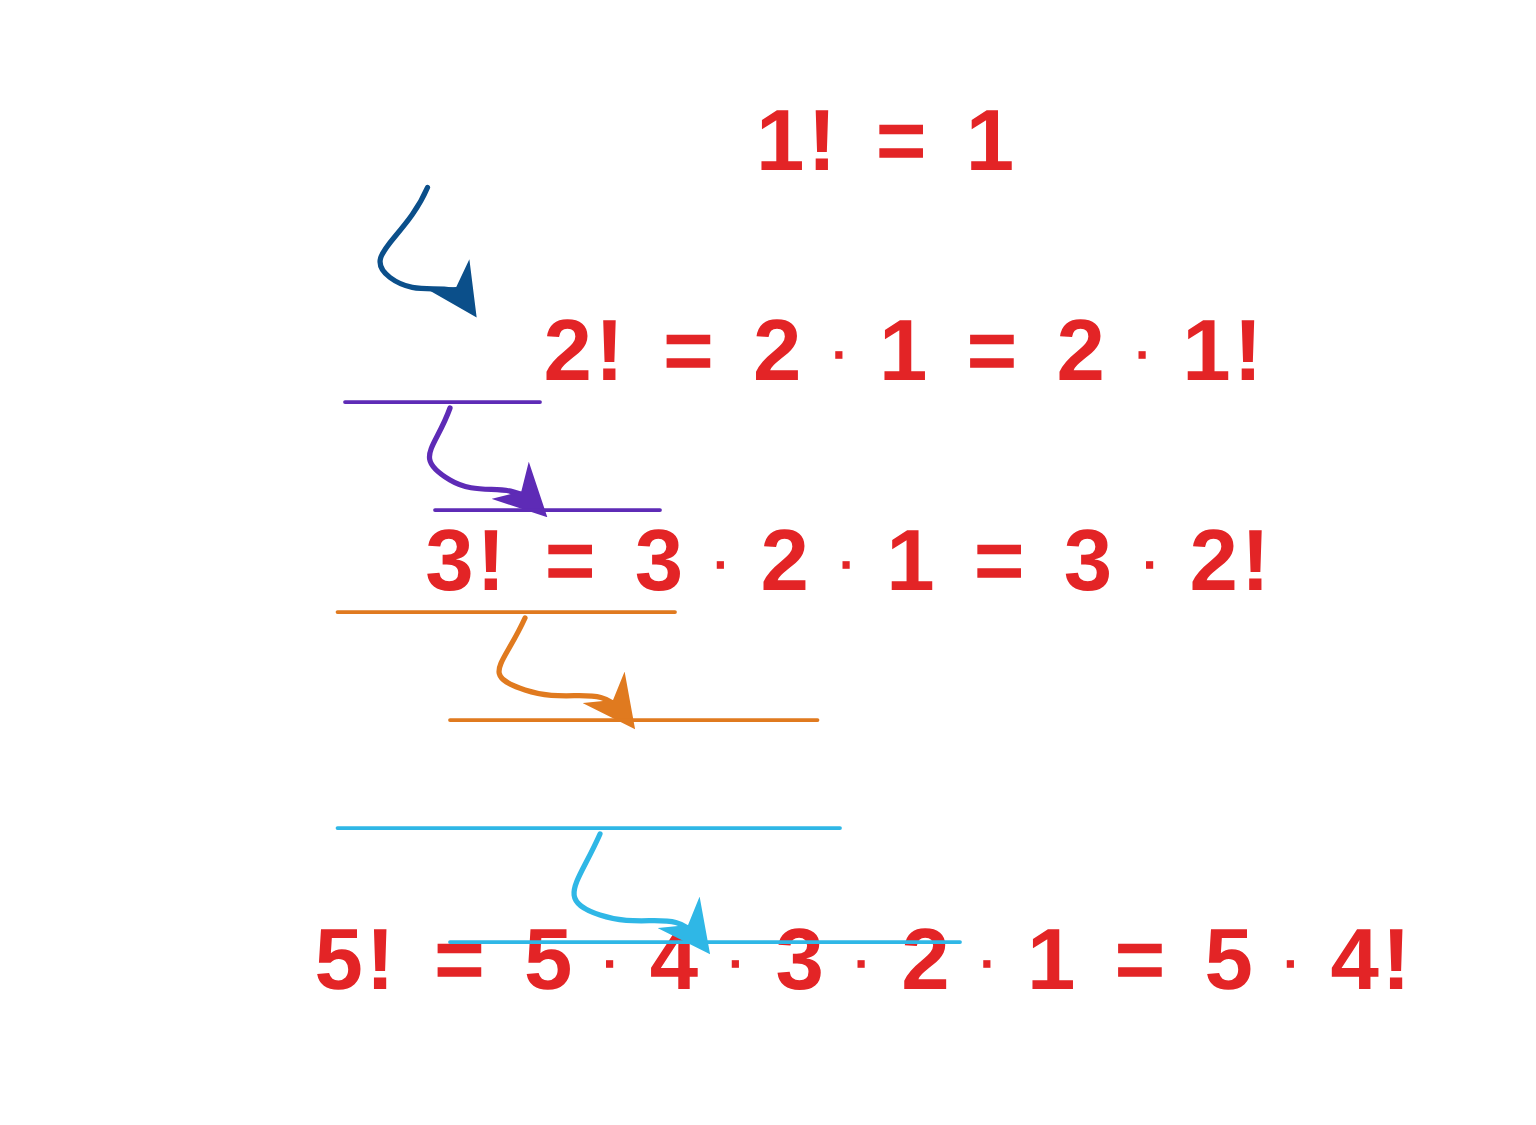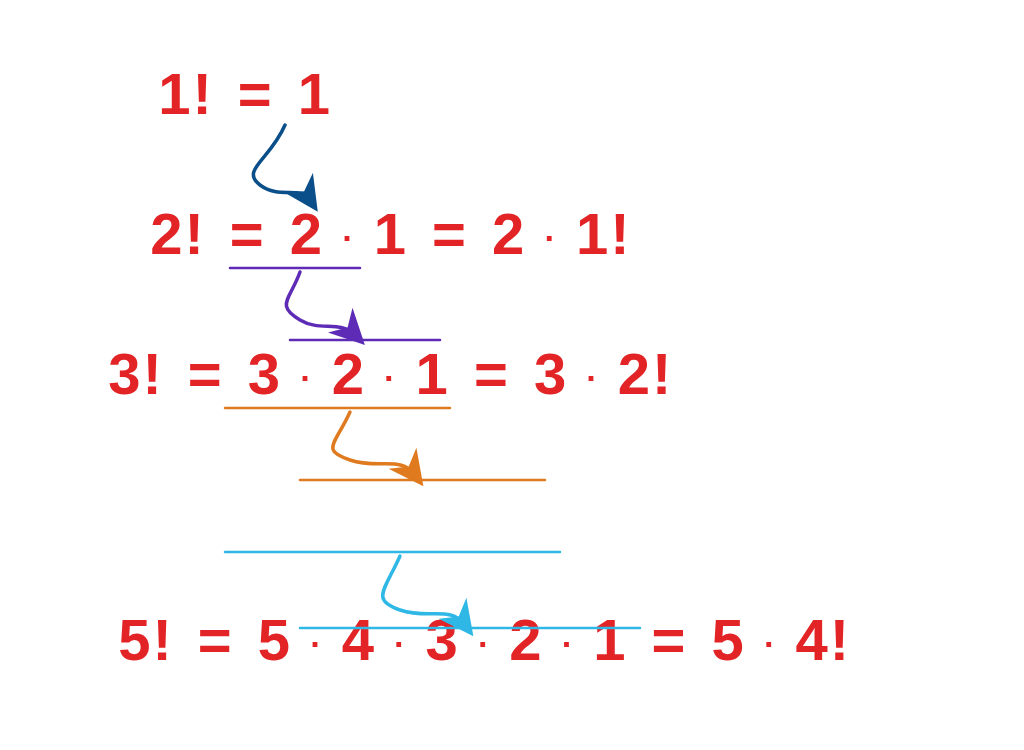--- a/index.html
+++ b/index.html
@@ -8,20 +8,21 @@
     width: 1024px;
     height: 750px;
     background: #ffffff;
     font-family: "Comic Sans MS", "Segoe Script", "Bradley Hand", cursive, sans-serif;
     overflow: hidden;
   }
   #canvas {
     position: relative;
     width: 1024px;
     height: 532px;
+    text-align: center;
   }
   .row {
     position: absolute;
     left: 0;
     width: 100%;
     color: #e32426;
     font-size: 58px;
     font-weight: 600;
     white-space: nowrap;
     letter-spacing: 2px;

